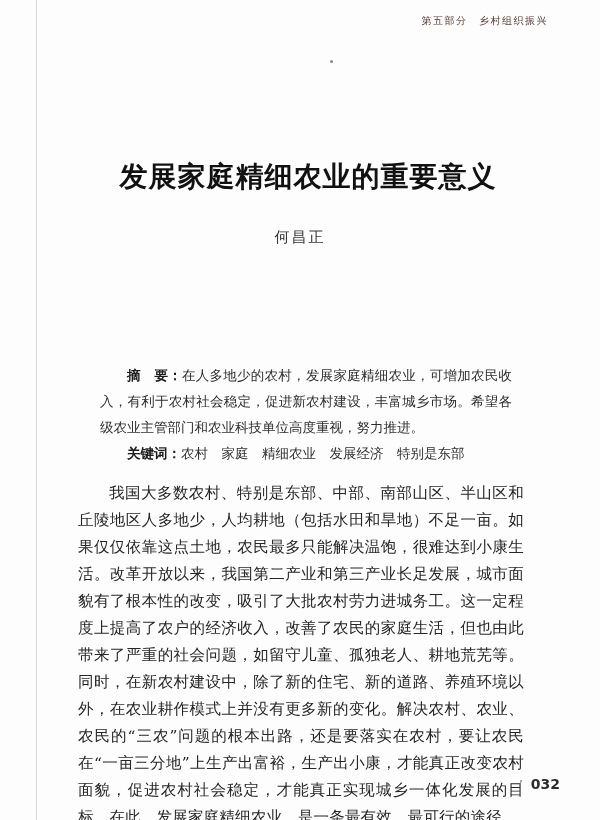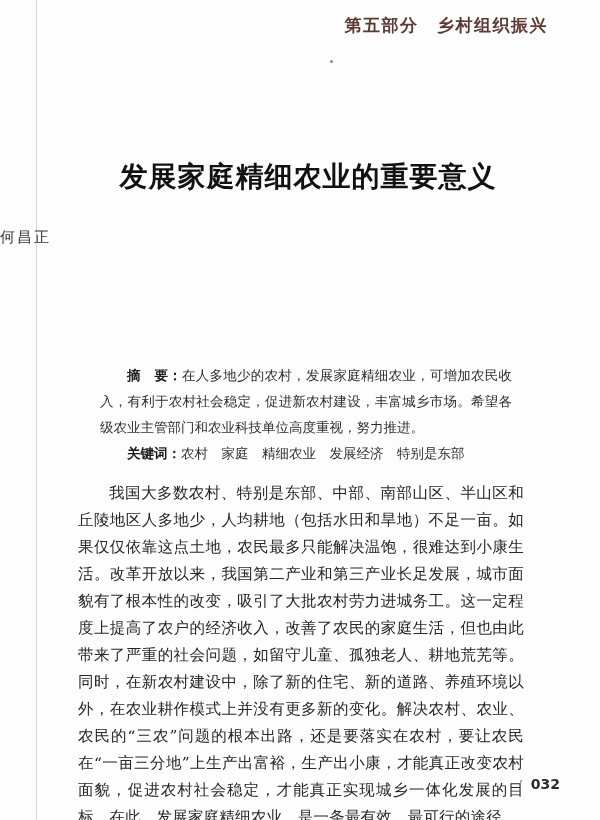--- a/index.html
+++ b/index.html
@@ -22,22 +22,22 @@
     top: 0;
     width: 1px;
     height: 820px;
     background: #d9d7d4;
   }
   .running-header {
     position: absolute;
     top: 14px;
     right: 52px;
     font-family: "DejaVu Sans", "Liberation Sans", sans-serif;
-    font-weight: bold;
-    font-size: 17px;
+    font-weight: normal;
+    font-size: 10px;
     letter-spacing: 1.5px;
     color: #5c3a32;
     white-space: nowrap;
     text-align: right;
   }
   .speck {
     position: absolute;
     left: 330px;
     top: 60px;
     width: 3px;
@@ -56,20 +56,21 @@
     font-weight: bold;
     font-size: 28px;
     letter-spacing: 1px;
     color: #111111;
   }
   .author {
     position: absolute;
     top: 228px;
     left: 0;
     width: 600px;
+    text-align: center;
     font-size: 15px;
     letter-spacing: 2px;
     color: #333333;
   }
   .abstract {
     position: absolute;
     top: 362px;
     left: 100px;
     width: 412px;
     font-size: 13.5px;

